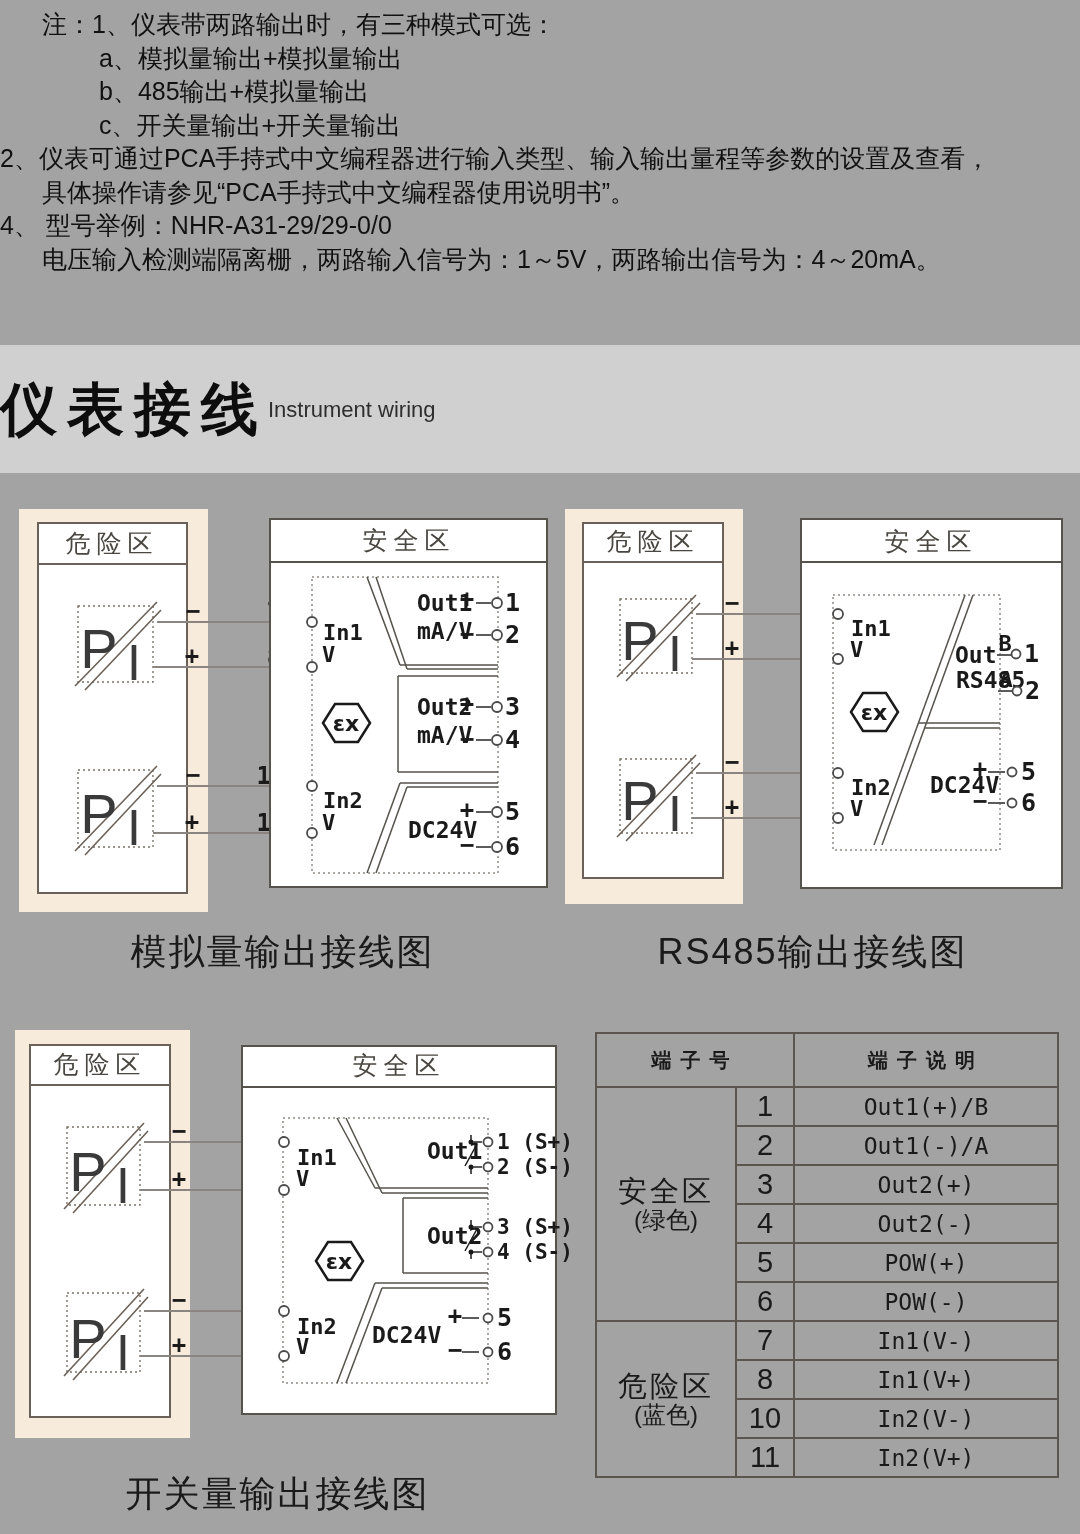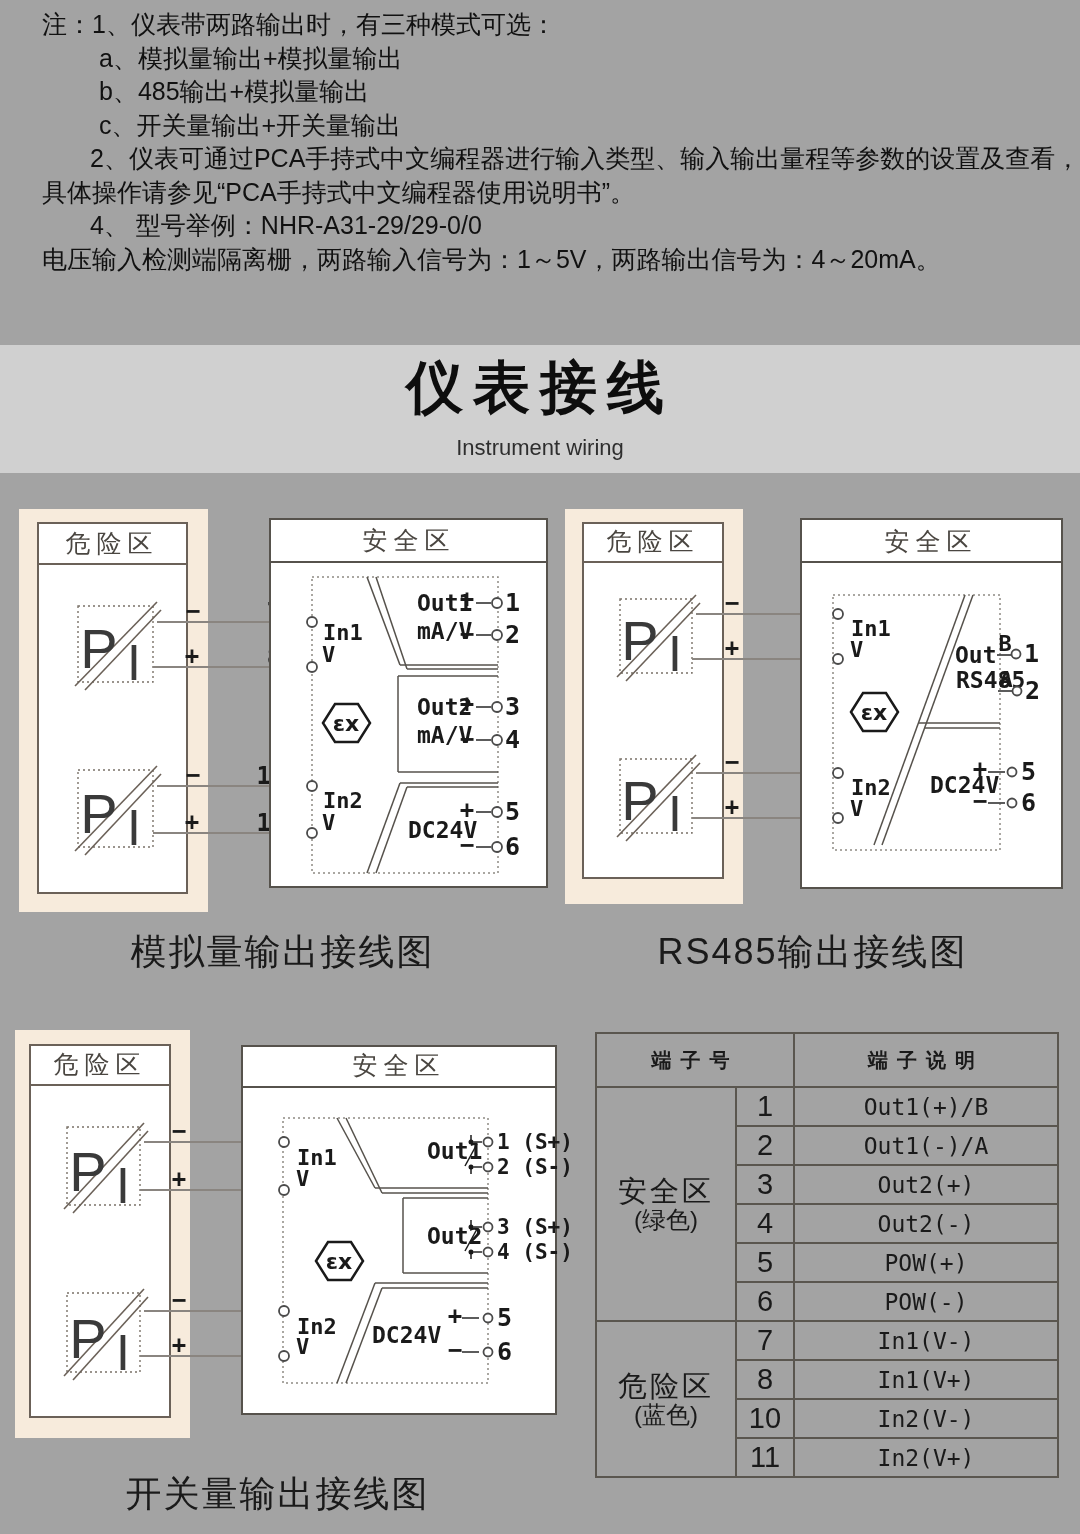--- a/index.html
+++ b/index.html
@@ -3,24 +3,24 @@
 <meta charset="utf-8">
 <style>
   html,body{margin:0;padding:0;background:#ffffff;}
   .page{position:relative;width:1080px;height:1534px;background:#a3a3a3;overflow:hidden;
         font-family:"Liberation Sans",sans-serif;color:#141414;}
   
   .notes{position:absolute;left:0;top:8px;width:1080px;font-size:25px;line-height:33.5px;color:#111;}
   .nl{white-space:nowrap;}
   .ind0{padding-left:42px;}
   .ind1{padding-left:76px;margin-left:23px;}
-  .ind2{padding-left:90px;}
+  .ind2{}
   
   .banner{position:absolute;left:0;top:345px;width:1080px;height:128px;background:#d0d0d0;
-          display:flex;flex-direction:column;align-items:center;justify-content:center;gap:16px;}
+          display:flex;flex-direction:row;align-items:center;justify-content:flex-start;}
   .banner-title{font-size:57px;font-weight:bold;letter-spacing:10px;color:#0d0d0d;line-height:60px;}
   .banner-sub{font-size:22px;color:#2e2e2e;margin-top:2px;}
   
   .dia{position:absolute;}
   .caption{position:absolute;text-align:center;font-size:36px;letter-spacing:2px;color:#1a1a1a;}
   .beige{fill:#f7ebdc;}
   .dzbox{fill:#ffffff;stroke:#6b6158;stroke-width:2;}
   .dzline{stroke:#6b6158;stroke-width:2;}
   .szbox{fill:#ffffff;stroke:#56524c;stroke-width:2;}
   .szline{stroke:#56524c;stroke-width:2;}

